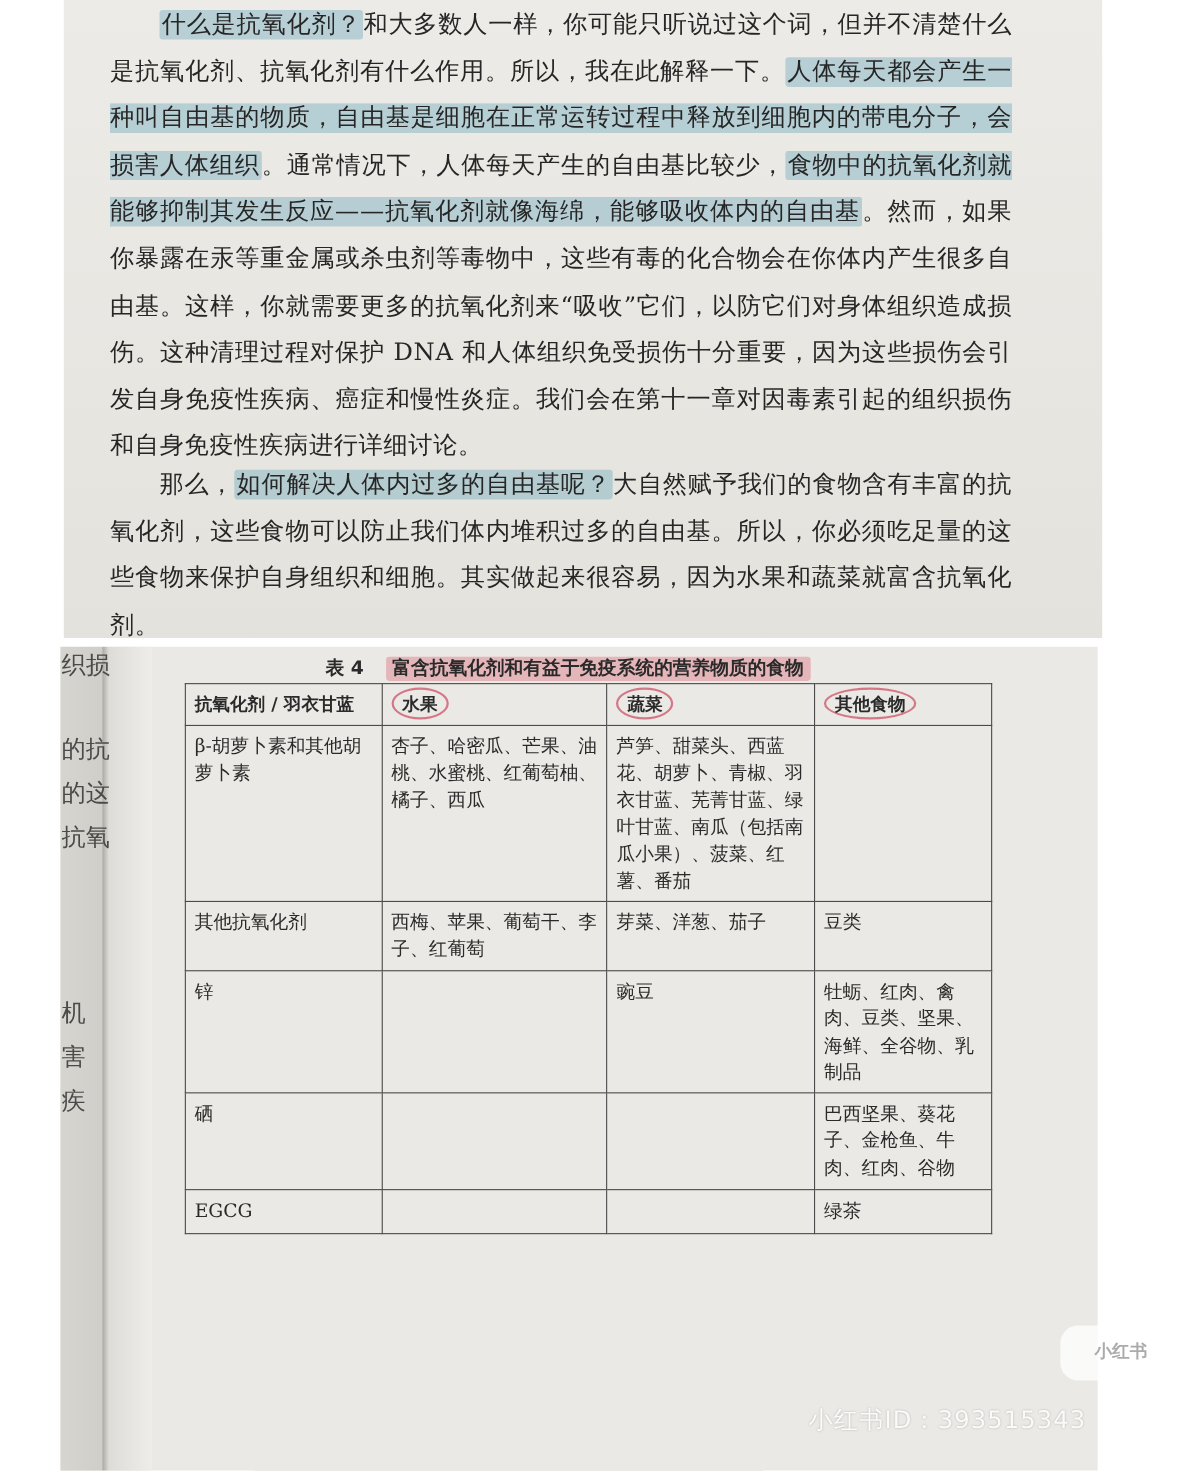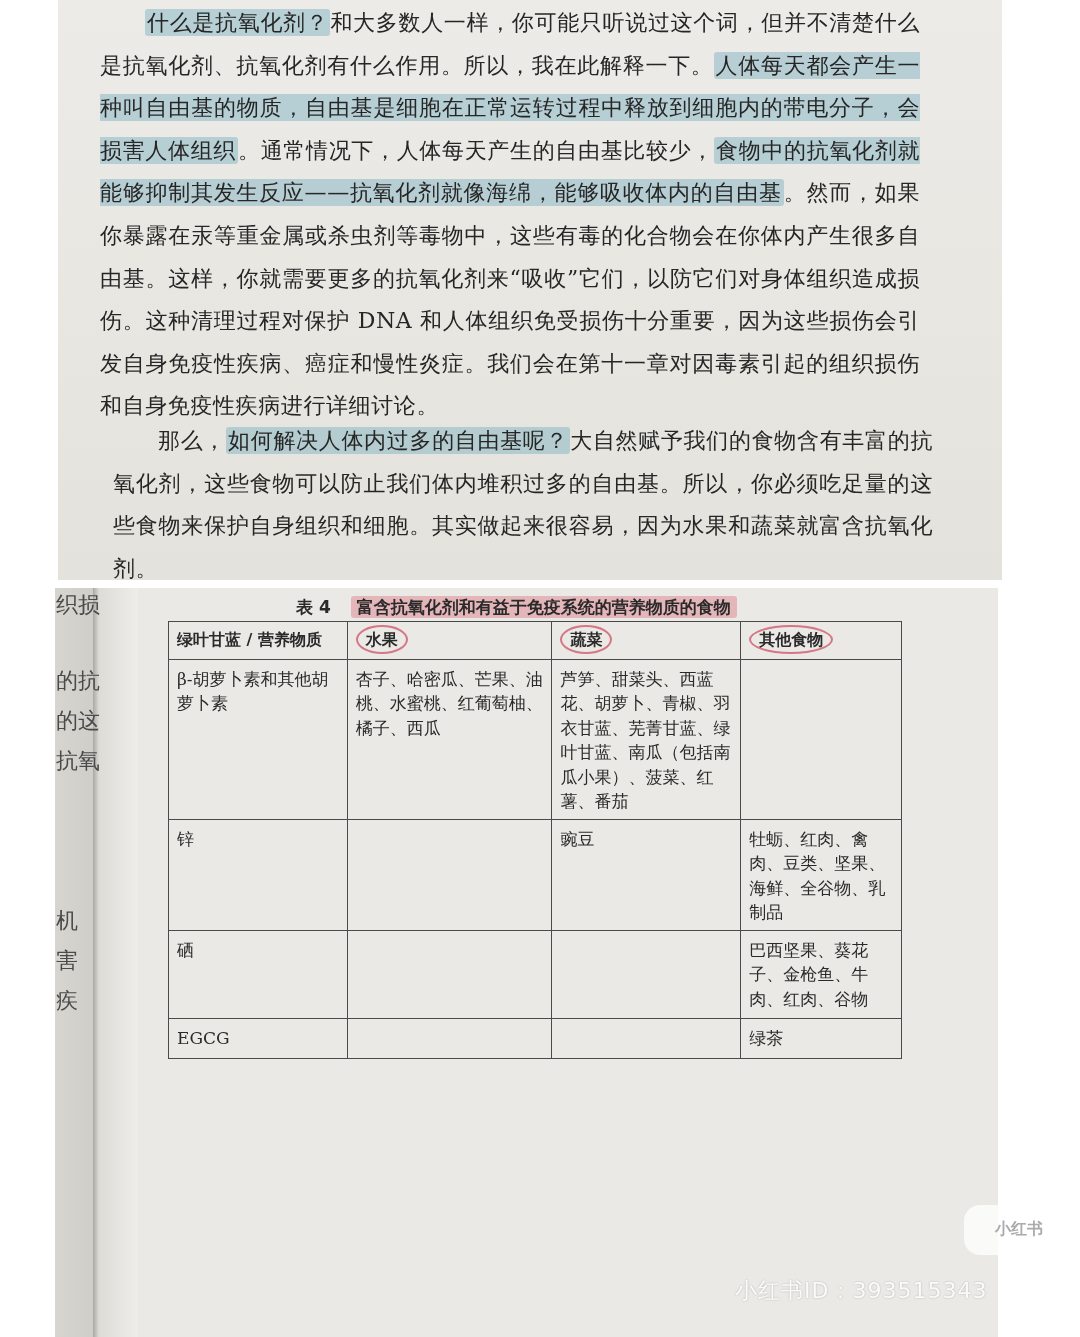--- a/index.html
+++ b/index.html
@@ -62,21 +62,21 @@
     font-size:22px; color:rgba(255,255,255,0.92); text-shadow:0 0 2px rgba(0,0,0,0.25);
     letter-spacing:1px;
   }
   .right-white { position:absolute; left:998px; top:588px; width:82px; height:749px; background:#ffffff; }
 </style>
 </head>
 <body>
 
 <div class="page-top"></div>
 <div class="para" id="p1" style="top:2px; text-indent:45px;"><span class="hl">什么是抗氧化剂？</span><span>和大多数人一样，你可能只听说过这个词，但并不清楚什么是抗氧化剂、抗氧化剂有什么作用。所以，我在此解释一下。</span><span class="hl">人体每天都会产生一种叫自由基的物质，自由基是细胞在正常运转过程中释放到细胞内的带电分子，会损害人体组织</span><span>。通常情况下，人体每天产生的自由基比较少，</span><span class="hl">食物中的抗氧化剂就能够抑制其发生反应——抗氧化剂就像海绵，能够吸收体内的自由基</span><span>。然而，如果你暴露在汞等重金属或杀虫剂等毒物中，这些有毒的化合物会在你体内产生很多自由基。这样，你就需要更多的抗氧化剂来“吸收”它们，以防它们对身体组织造成损伤。这种清理过程对保护 DNA 和人体组织免受损伤十分重要，因为这些损伤会引发自身免疫性疾病、癌症和慢性炎症。我们会在第十一章对因毒素引起的组织损伤和自身免疫性疾病进行详细讨论。</span></div>
-<div class="para" id="p2" style="top:420px; text-indent:45px;margin-left:13px;"><span>那么，</span><span class="hl">如何解决人体内过多的自由基呢？</span><span>大自然赋予我们的食物含有丰富的抗氧化剂，这些食物可以防止我们体内堆积过多的自由基。所以，你必须吃足量的这些食物来保护自身组织和细胞。其实做起来很容易，因为水果和蔬菜就富含抗氧化剂。</span></div>
+<div class="para" id="p2" style="top:420px; text-indent:45px;"><span>那么，</span><span class="hl">如何解决人体内过多的自由基呢？</span><span>大自然赋予我们的食物含有丰富的抗氧化剂，这些食物可以防止我们体内堆积过多的自由基。所以，你必须吃足量的这些食物来保护自身组织和细胞。其实做起来很容易，因为水果和蔬菜就富含抗氧化剂。</span></div>
 
 <div class="divider"></div>
 <div class="page-bottom"></div>
 <div class="left-edge">
 </div>
 <div class="edge-strip"></div>
 <span class="edge-char" style="top:590px">织损</span>
 <span class="edge-char" style="top:666px">的抗</span>
 <span class="edge-char" style="top:706px">的这</span>
 <span class="edge-char" style="top:746px">抗氧</span>
@@ -91,32 +91,38 @@
 
 <table class="food">
   <colgroup>
     <col style="width:179px">
       <col style="width:205px">
       <col style="width:189px">
       <col style="width:161px">
   </colgroup>
   <thead>
     <tr>
-      <th>绿叶甘蓝 / 营养物质</th>
+      <th>抗氧化剂 / 羽衣甘蓝</th>
       <th><span class="circled">水果</span></th>
       <th><span class="circled">蔬菜</span></th>
       <th><span class="circled">其他食物</span></th>
     </tr>
   </thead>
   <tbody>
     <tr style="height:150px">
       <td>β-胡萝卜素和其他胡萝卜素</td>
       <td>杏子、哈密瓜、芒果、油桃、水蜜桃、红葡萄柚、橘子、西瓜</td>
       <td>芦笋、甜菜头、西蓝花、胡萝卜、青椒、羽衣甘蓝、芜菁甘蓝、绿叶甘蓝、南瓜（包括南瓜小果）、菠菜、红薯、番茄</td>
       <td></td>
+    </tr>
+    <tr style="height:63px">
+      <td>其他抗氧化剂</td>
+      <td>西梅、苹果、葡萄干、李子、红葡萄</td>
+      <td>芽菜、洋葱、茄子</td>
+      <td>豆类</td>
     </tr>
     <tr style="height:88px">
       <td>锌</td>
       <td></td>
       <td>豌豆</td>
       <td>牡蛎、红肉、禽肉、豆类、坚果、海鲜、全谷物、乳制品</td>
     </tr>
     <tr style="height:88px">
       <td>硒</td>
       <td></td>

